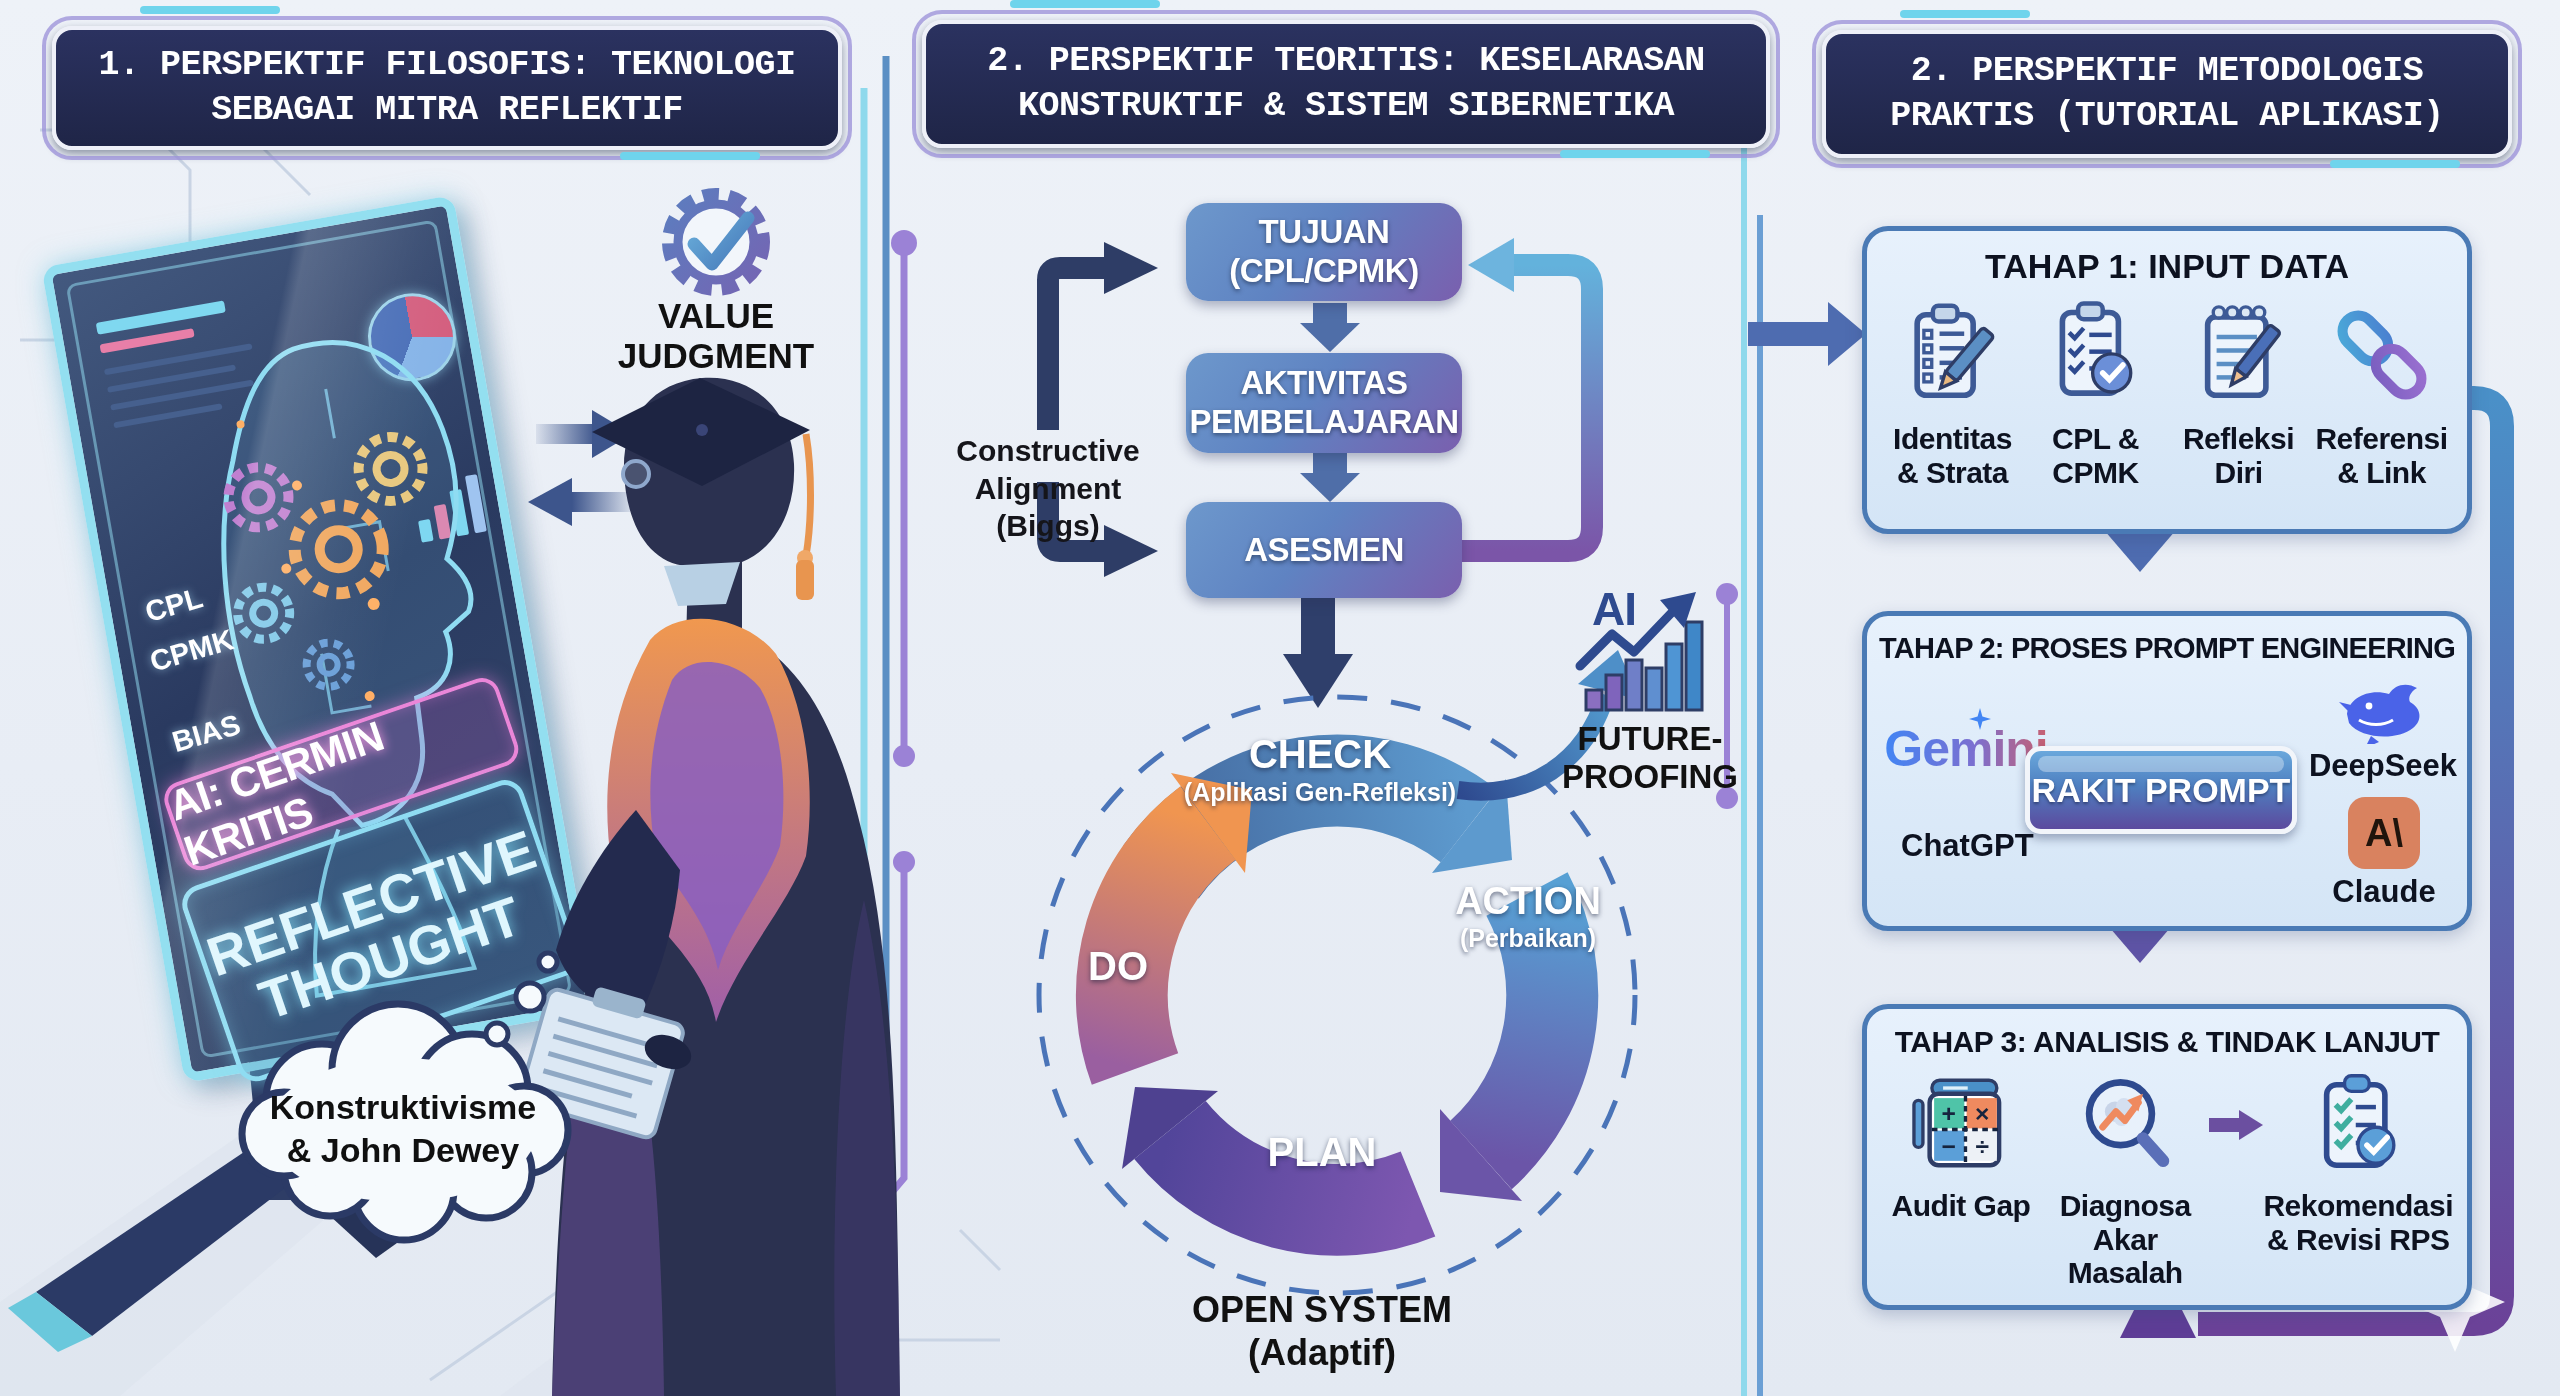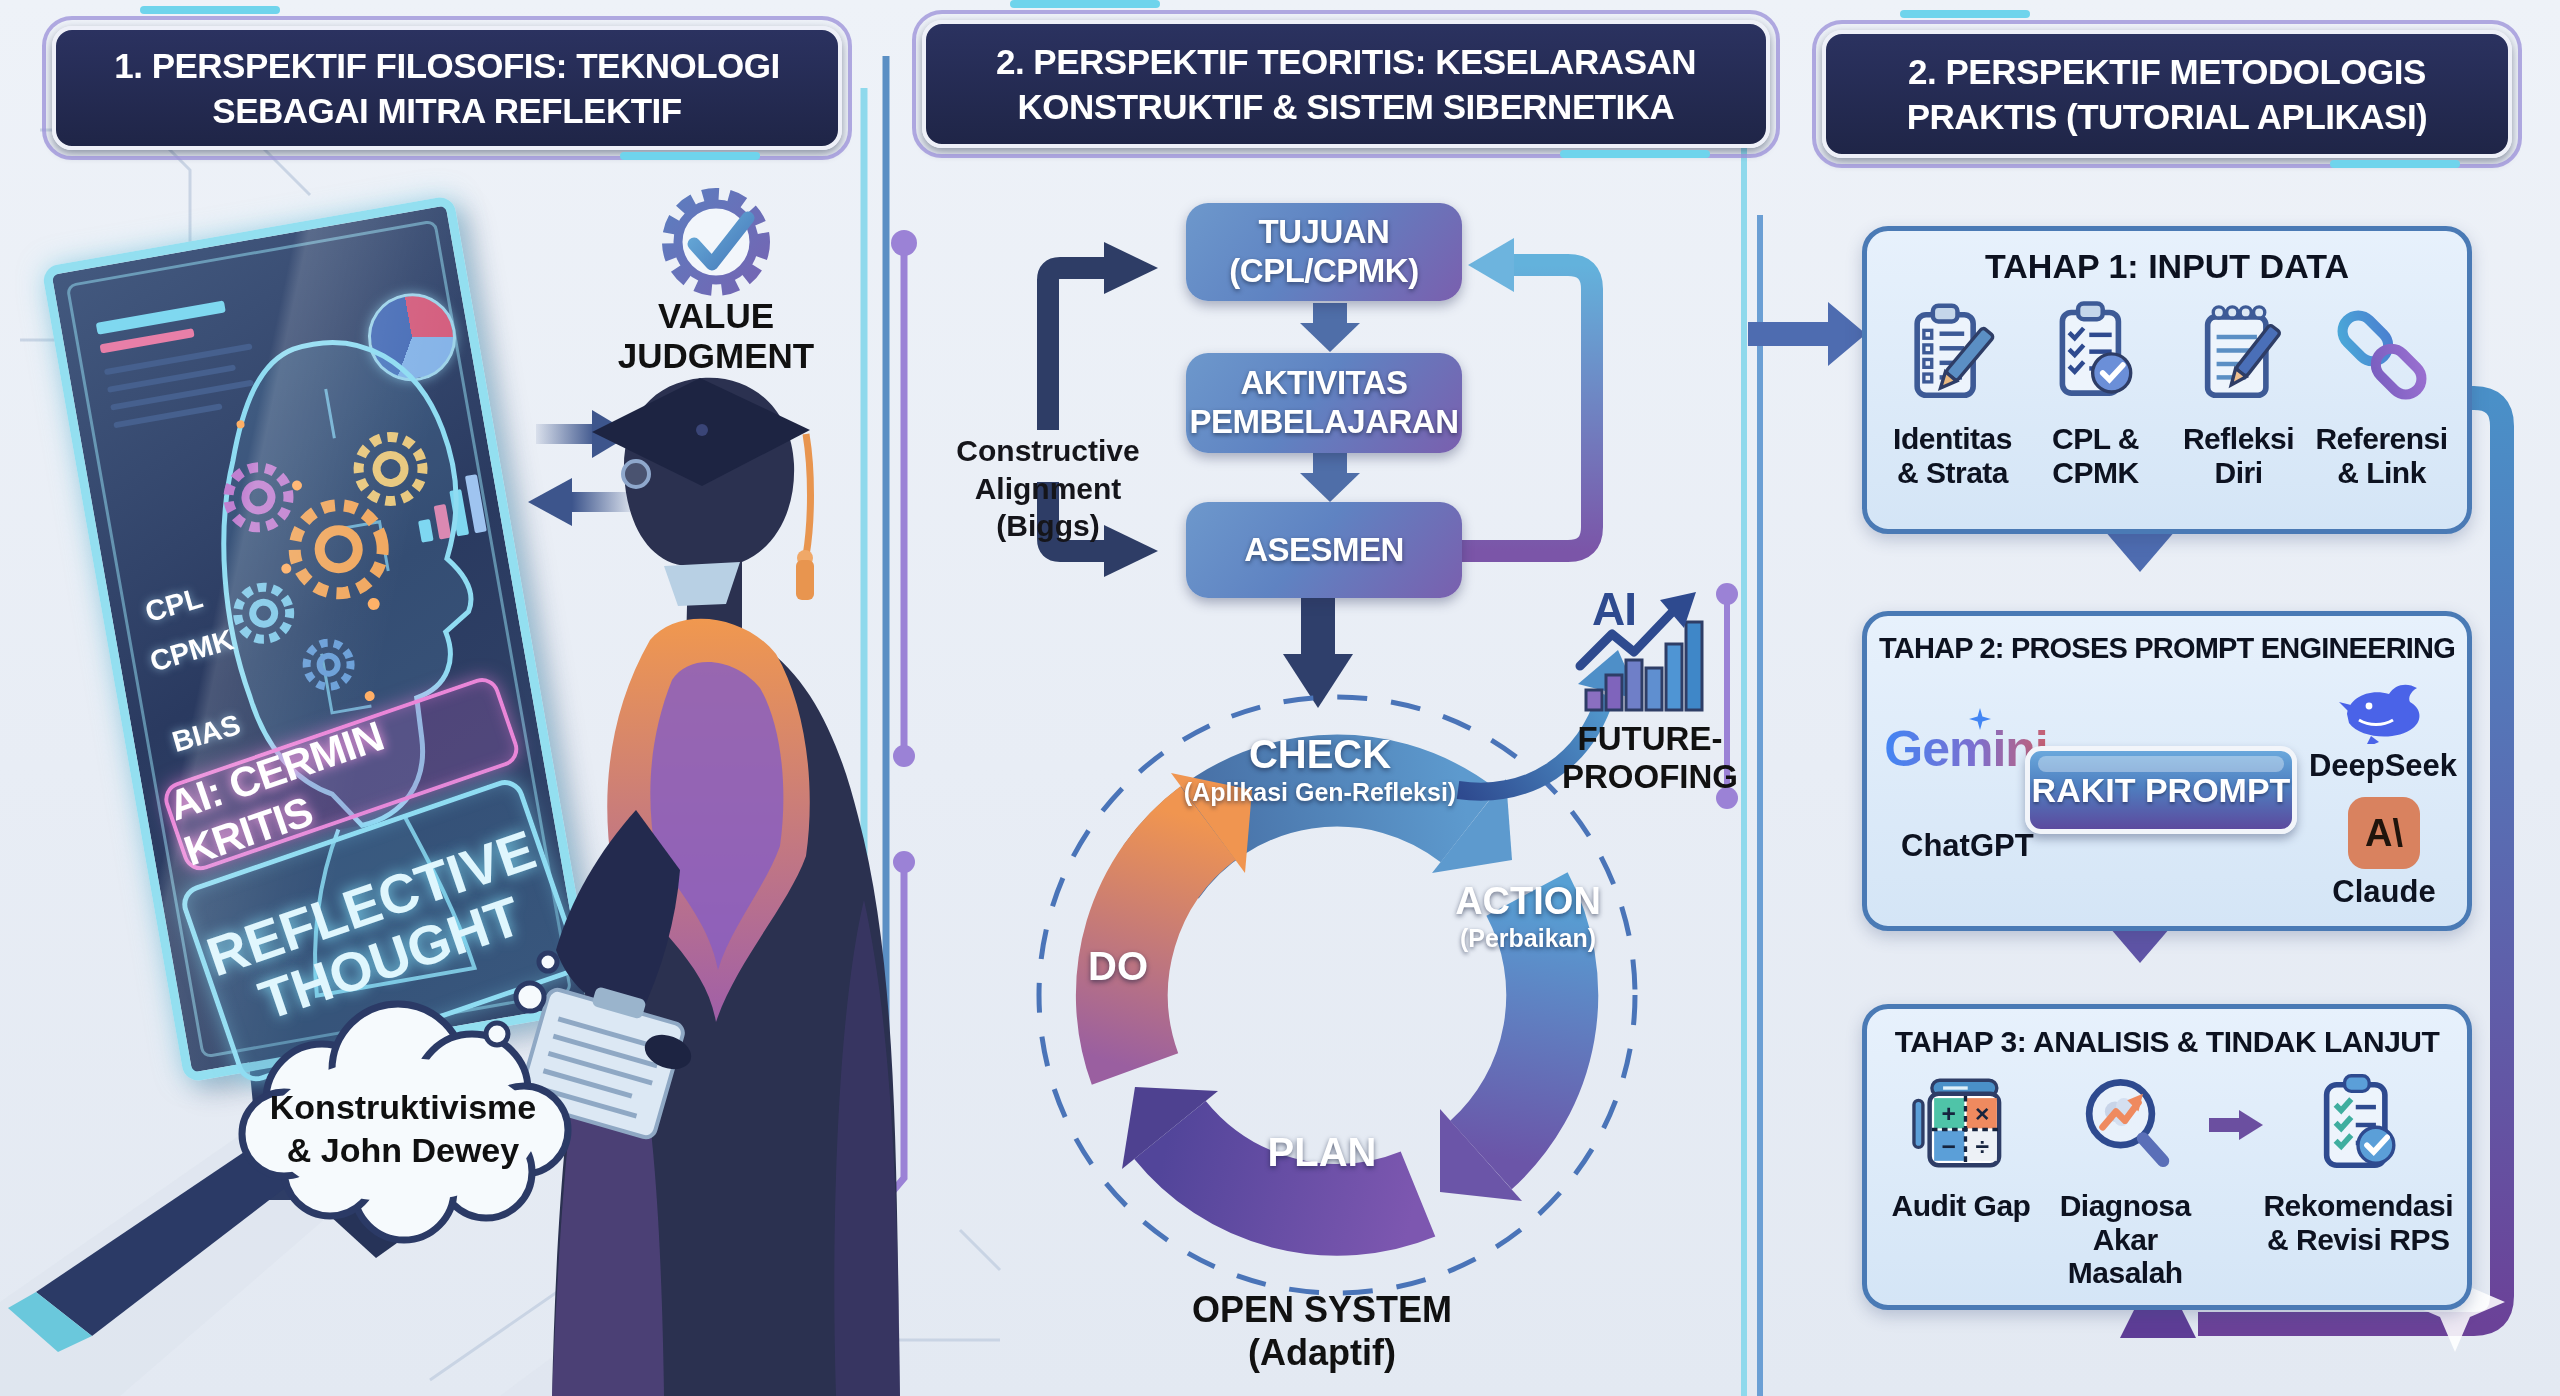--- a/index.html
+++ b/index.html
@@ -7,21 +7,21 @@
          background:linear-gradient(180deg,#eef2f8 0%,#e8edf5 55%,#e3e9f2 100%);}
   svg{display:block}
   .abs{position:absolute;}
   .t{position:absolute;white-space:pre-line;font-weight:bold;}
   .ctr{display:flex;align-items:center;justify-content:center;text-align:center;}
 
   
   .hdr{position:absolute;background:linear-gradient(180deg,#2b3260,#1f2547);border:4px solid #eef0f8;
        border-radius:20px;color:#fff;font-weight:bold;white-space:pre-line;z-index:7;
        display:flex;align-items:center;justify-content:center;text-align:center;
-       box-shadow:0 4px 10px rgba(20,30,60,.45);line-height:1.3;letter-spacing:-.5px;}
+       box-shadow:0 4px 10px rgba(20,30,60,.45);line-height:1.3;letter-spacing:-.5px;font-family:Liberation Mono, monospace;}
   .hdr::before{content:"";position:absolute;inset:-14px;border:4px solid #9a8fd8;border-radius:30px;opacity:.75;}
   .acc{position:absolute;height:8px;border-radius:5px;background:#6fd4ec;z-index:8;}
 
   
   .flowbox{position:absolute;left:1186px;width:276px;border-radius:22px;z-index:4;
      background:linear-gradient(130deg,#6d98cc 0%,#5f83c2 45%,#7a5fae 100%);
      color:#fff;font-weight:bold;font-size:33px;line-height:1.18;letter-spacing:-.5px;
      display:flex;align-items:center;justify-content:center;text-align:center;white-space:pre-line;
      text-shadow:0 2px 4px rgba(10,20,40,.5);box-shadow:0 5px 12px rgba(40,50,90,.35);}
 

